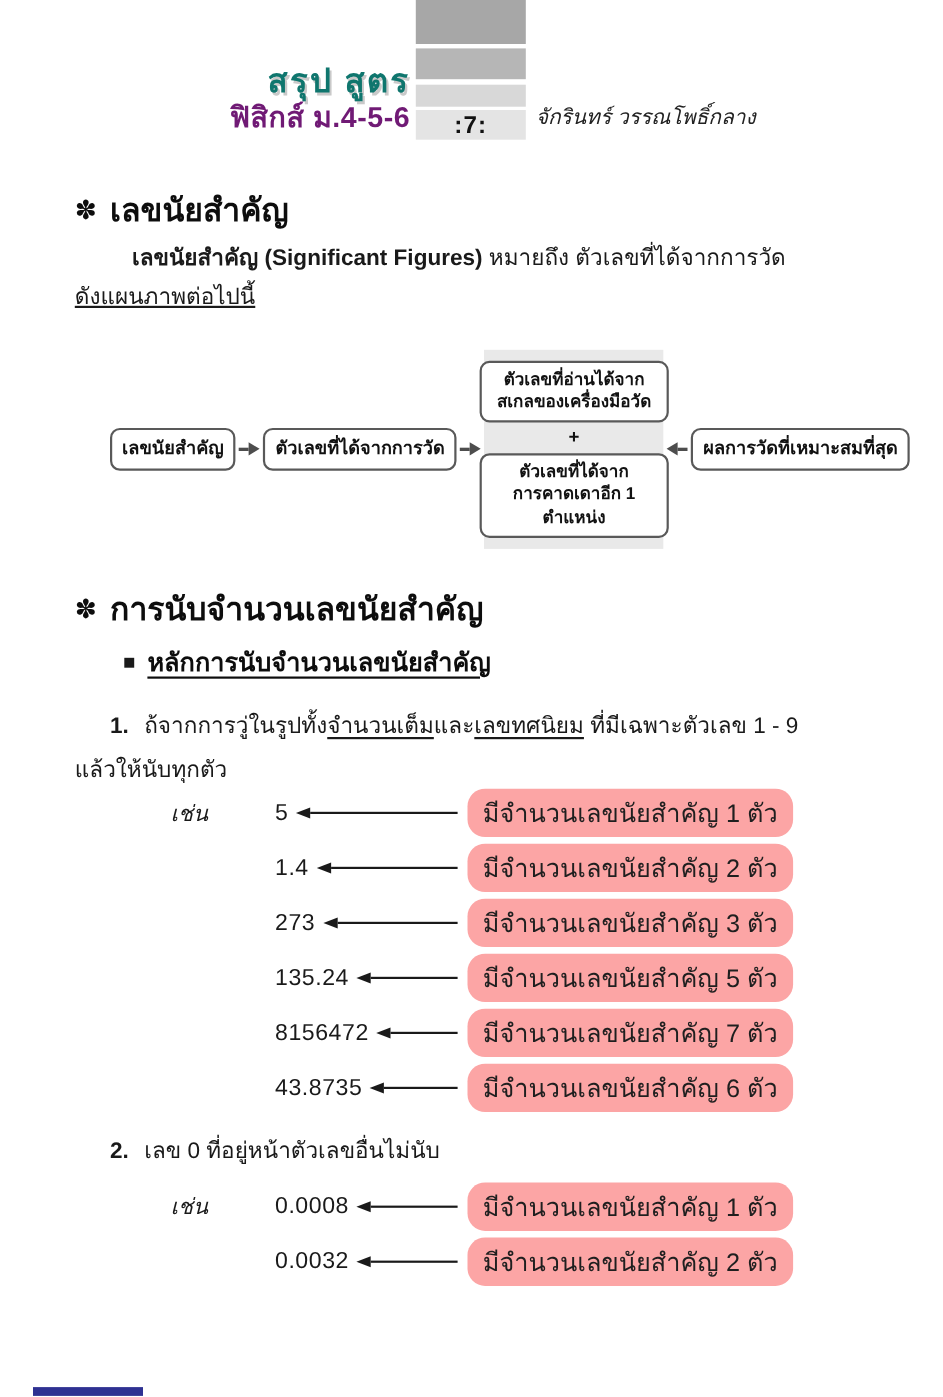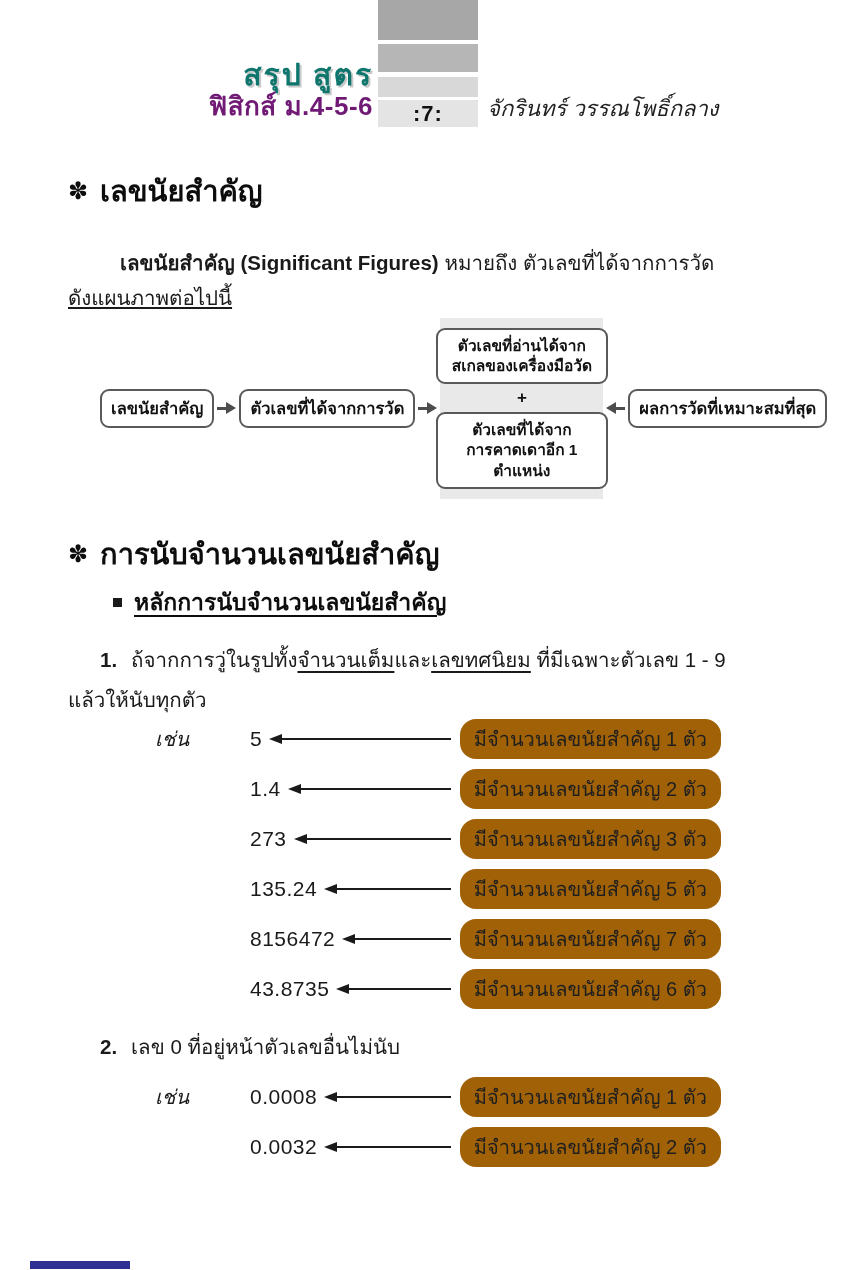--- a/index.html
+++ b/index.html
@@ -17,37 +17,37 @@
   .bar4 { height:27px; background:#e4e4e4; display:flex; align-items:center; justify-content:center; }
   .page-num { font-weight:bold; font-size:22px; letter-spacing:1px; color:#111; }
 
   .header-title { position:absolute; right:484px; top:58px; text-align:right; line-height:1.1; }
   .ht-line1 {
     font-size:30px; font-weight:800; letter-spacing:2px; color:#0f766e;
     text-shadow:2px 2px 0 #c9c9c9;
   }
   .ht-line2 { font-size:26px; font-weight:bold; color:#701a75; margin-top:1px; letter-spacing:0.5px; }
 
-  .author { position:absolute; left:487px; top:91px; font-style:italic; font-size:22px; color:#222; white-space:nowrap; }
+  .author { position:absolute; left:487px; top:91px; font-style:italic; font-size:19px; color:#222; white-space:nowrap; }
 
   
   .section-heading { position:absolute; left:68px; display:flex; align-items:center; font-weight:bold; font-size:29px; color:#0d0d0d; }
   .flower { font-size:24px; margin-right:12px; font-weight:normal; }
   .sh1 { top:168px; }
   .sh2 { top:531px; }
 
   .subheading { position:absolute; left:113px; top:584px; display:flex; align-items:center;justify-content:flex-end; }
   .sq-bullet { width:9px; height:9px; background:#1a1a1a; margin-right:12px; flex:none; }
   .subheading-text {
     font-weight:bold; font-size:23px; color:#0d0d0d;
     text-decoration:underline; text-decoration-thickness:2px; text-underline-offset:5px;
   }
 
   
-  .intro { position:absolute; left:68px; top:248px; width:724px; font-size:20.5px; }
+  .intro { position:absolute; left:68px; top:220px; width:724px; font-size:20.5px; }
   .intro-line1 { padding-left:52px; line-height:1.5; }
   .intro-line2 { margin-top:4px; line-height:1.5;text-decoration:underline; }
   .b { font-weight:bold; }
 
   
   .diagram { position:absolute; left:100px; top:318px; width:694px; display:flex; align-items:center; }
   .dbox {
     border:2.5px solid #595959; border-radius:9px; background:#fff;
     padding:7px 9px; font-size:16.5px; font-weight:600; text-align:center;
     line-height:1.3; white-space:nowrap; flex:none; color:#111;
@@ -77,22 +77,22 @@
   .examples { position:absolute; left:155px; width:566px; }
   .ex1 { top:724px; }
   .ex2 { top:1082px; }
   .ex-row { display:flex; align-items:center; height:30px; margin-bottom:20px;justify-content:flex-end; }
   .ex-label { width:95px; flex:none; font-style:italic; font-size:20px; }
   .ex-num { font-size:21px; margin-right:7px; white-space:nowrap; letter-spacing:0.5px; }
   .ex-arrow { flex:1; display:flex; align-items:center; margin-right:9px; min-width:40px; }
   .head-l { width:0; height:0; border-top:5.5px solid transparent; border-bottom:5.5px solid transparent; border-right:13px solid #1a1a1a; flex:none; }
   .ex-line { flex:1; height:2px; background:#1a1a1a; }
   .ex-pill {
-    background:#a16207; border-radius:16px; padding:4px 14px;
-    font-size:20px; white-space:nowrap; flex:none; color:#1f1f1f;
+    background:#fca5a5; border-radius:16px; padding:4px 14px;
+    font-size:23px; white-space:nowrap; flex:none; color:#1f1f1f;
   }
 
   
   .bottom-bar { position:absolute; left:30px; top:1261px; width:100px; height:8px; background:#2e3192; }
 </style>
 </head>
 <body>
 
 <div class="page">
 

